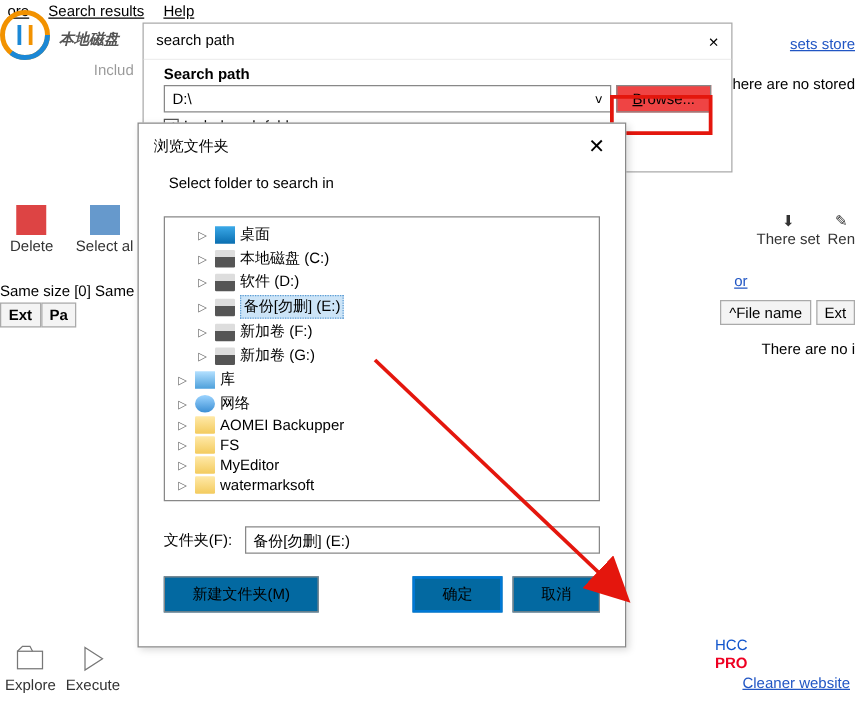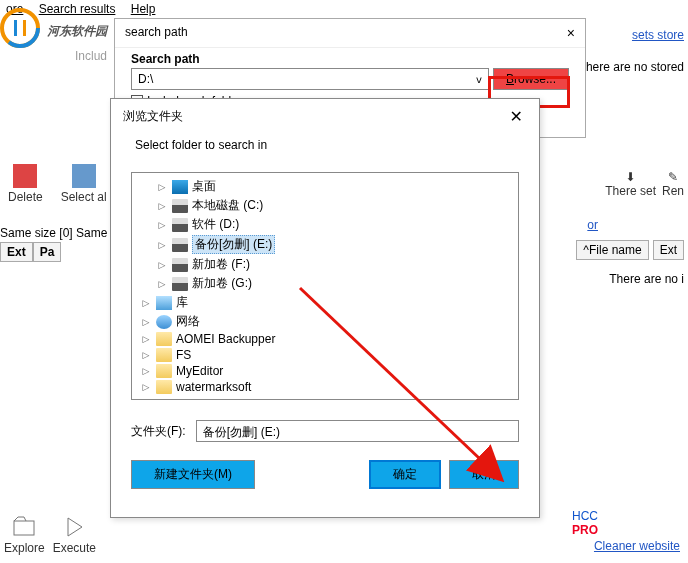--- a/index.html
+++ b/index.html
@@ -44,41 +44,41 @@
     .dlg1-label { font-weight: bold; margin-bottom: 2px; }
     .dlg1-row { display: flex; align-items: center; gap: 4px; }
     .path-input { flex: 1; border: 1px solid #888; padding: 2px 6px; height: 22px; display: flex; align-items: center; justify-content: space-between; }
     .path-input .chev { font-size: 10px; }
     .browse-btn { border: 1px solid #888; background: #ef4444; padding: 3px 12px; cursor: pointer; text-align: center; }
     .browse-highlight { position: absolute; right: 15px; top: 57px; width: 82px; height: 32px; border: 3px solid #e4160d; z-index: 3; pointer-events: none; }
     .dlg1-check { margin-top: 4px; display: flex; align-items: center; gap: 4px; }
     .dlg1-check .cb { width: 12px; height: 12px; border: 1px solid #555; display: inline-flex; align-items: center; justify-content: center; font-size: 10px; }
     
     
-    .dlg2 { position: absolute; left: 110px; top: 98px; width: 430px; height: 420px; background: #fff; border: 1px solid #888; z-index: 5; box-shadow: 2px 2px 6px rgba(0,0,0,0.15); }
+    .dlg2 { position: absolute; left: 110px; top: 98px; width: 391px; height: 420px; background: #fff; border: 1px solid #888; z-index: 5; box-shadow: 2px 2px 6px rgba(0,0,0,0.15); }
     .dlg2-title { display: flex; justify-content: space-between; align-items: center; padding: 8px 12px; }
     .dlg2-close { font-size: 16px; color: #000; cursor: pointer; padding: 0 4px; }
     .dlg2-instruction { padding: 4px 24px 12px; color: #000; }
     .tree-container { margin: 8px 20px 0; height: 228px; border: 1px solid #888; overflow: auto; padding: 4px 0; }
     .tree-item { display: flex; align-items: center; padding: 1px 0 1px 24px; cursor: pointer; white-space: nowrap; }
     .tree-item.level-0 { padding-left: 8px; }
     .tree-item .expand { width: 12px; display: inline-block; text-align: center; color: #666; font-size: 9px; }
     .tree-item .icon { width: 16px; height: 14px; display: inline-block; margin: 0 4px; }
     .tree-item .icon.desktop { background: linear-gradient(#3ba9e8, #0a6eb0); }
     .tree-item .icon.drive { background: linear-gradient(#ddd 40%, #555 40%); border-radius: 1px; }
     .tree-item .icon.folder { background: linear-gradient(#ffe9a8, #f3cb5e); border-radius: 1px; }
     .tree-item .icon.lib { background: linear-gradient(#b3e0ff, #4da0db); }
     .tree-item .icon.net { background: linear-gradient(#9cd4ff, #3c8fd4); border-radius: 50%; }
     .tree-item.selected .label { background: #cce4f7; border: 1px dotted #5a9bd4; padding: 0 2px; }
     
     .folder-row { display: flex; align-items: center; margin: 20px 20px 0; gap: 10px; }
     .folder-input { flex: 1; border: 1px solid #888; padding: 3px 6px; height: 22px; }
     
     .dlg2-buttons { display: flex; justify-content: flex-end; gap: 8px; margin: 18px 20px 0; }
-    .dlg2-buttons button { border: 1px solid #888; background: #0ea5e9; padding: 4px 22px; cursor: pointer; }
+    .dlg2-buttons button { border: 1px solid #888; background: #0369a1; padding: 4px 22px; cursor: pointer; }
     .dlg2-buttons .ok { border: 2px solid #0078d4; }
     .dlg2-buttons .new-folder { margin-right: auto; }
     
     
     .arrow-svg { position: absolute; z-index: 10; pointer-events: none; }
   </style>
 </head>
 <body>
 
 <div class="bg-menu">
@@ -87,21 +87,21 @@
   <span>Help</span>
 </div>
 
 <div class="watermark">
   <svg class="logo" viewBox="0 0 40 40">
       <circle cx="20" cy="20" r="18" fill="none" stroke="#f29200" stroke-width="4"></circle>
       <circle cx="20" cy="20" r="18" fill="none" stroke="#1b88d6" stroke-width="4" stroke-dasharray="40 80"></circle>
       <rect x="14" y="12" width="3" height="16" fill="#1b88d6"></rect>
       <rect x="23" y="12" width="3" height="16" fill="#f29200"></rect>
     </svg>
-  <span>河东软件园</span>
+  <span>本地磁盘</span>
 </div>
 
 <div class="bg-toolbar">
   <div class="tb-btn">
       <div class="tb-icon" style="background:#d44"></div>
       <span>Delete</span>
     </div>
   <div class="tb-btn">
       <div class="tb-icon" style="background:#69c"></div>
       <span>Select al</span>

